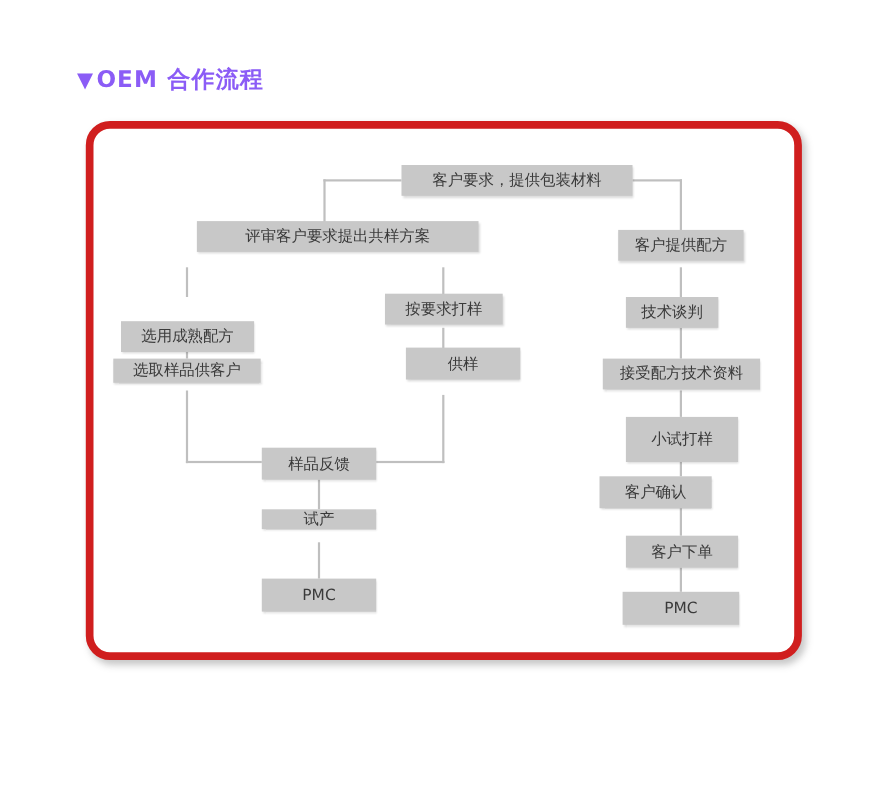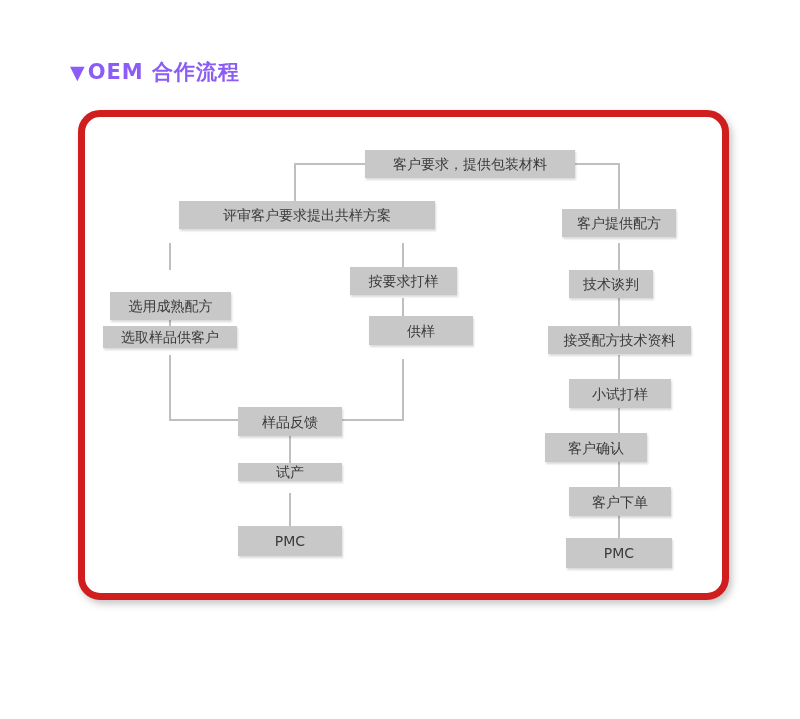--- a/index.html
+++ b/index.html
@@ -94,21 +94,21 @@
 
   <div class="node" style="left:365px; top:150px; width:210px; height:28px;">客户要求，提供包装材料</div>
   <div class="node" style="left:179px; top:201px; width:256px; height:28px;">评审客户要求提出共样方案</div>
   <div class="node" style="left:562px; top:209px; width:114px; height:28px;">客户提供配方</div>
   <div class="node" style="left:110px; top:270px; width:121px; height:28px;margin-top:22px;">选用成熟配方</div>
   <div class="node" style="left:350px; top:267px; width:107px; height:28px;">按要求打样</div>
   <div class="node" style="left:569px; top:270px; width:84px; height:28px;">技术谈判</div>
   <div class="node" style="left:103px; top:326px; width:134px; height:22px;">选取样品供客户</div>
   <div class="node" style="left:352px; top:316px; width:104px; height:29px;margin-left:17px;">供样</div>
   <div class="node" style="left:548px; top:326px; width:143px; height:28px;">接受配方技术资料</div>
-  <div class="node" style="left:569px; top:379px; width:102px; height:29px;">小试打样</div>
+  <div class="node" style="left:569px; top:379px; width:102px; height:41px;">小试打样</div>
   <div class="node" style="left:238px; top:407px; width:104px; height:29px;">样品反馈</div>
   <div class="node" style="left:545px; top:433px; width:102px; height:29px;">客户确认</div>
   <div class="node" style="left:238px; top:463px; width:104px; height:18px;">试产</div>
   <div class="node" style="left:569px; top:487px; width:102px; height:29px;">客户下单</div>
   <div class="node" style="left:238px; top:526px; width:104px; height:30px;">PMC</div>
   <div class="node" style="left:566px; top:538px; width:106px; height:30px;">PMC</div>
 
 </div>
 
 </body></html>

